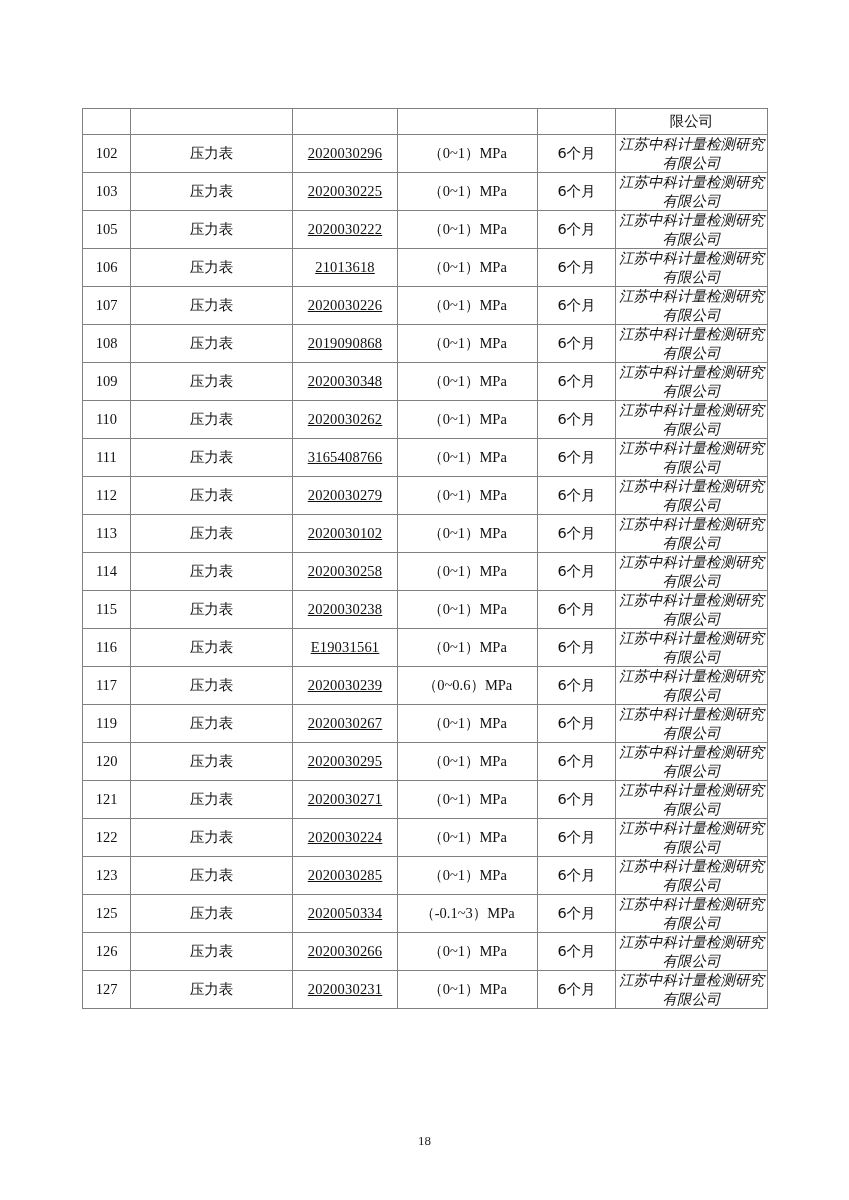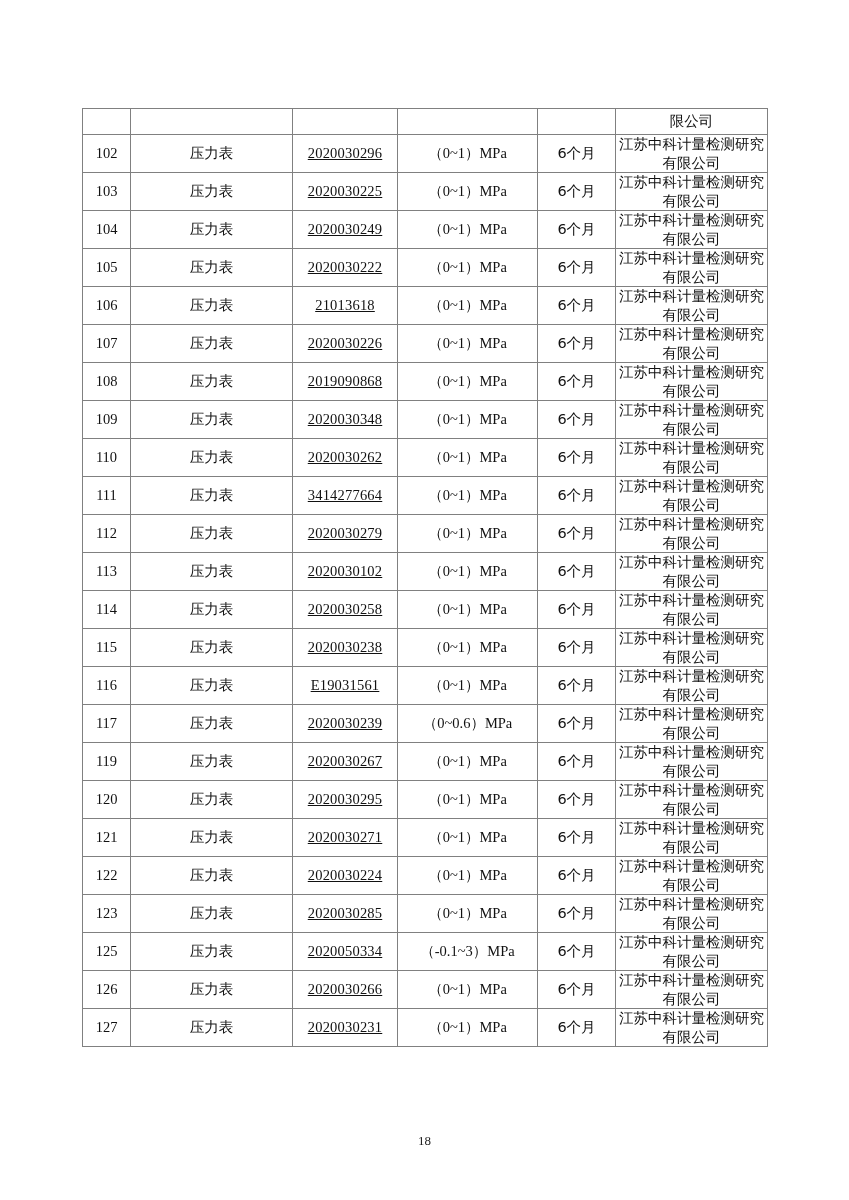--- a/index.html
+++ b/index.html
@@ -83,20 +83,21 @@
     font-family: "DejaVu Sans", "Liberation Sans", sans-serif;
     font-size: 13.5px;
   }
   .cell-org {
     font-family: "DejaVu Sans", "Liberation Sans", sans-serif;
     font-size: 13.5px;
     line-height: 1.3;
     padding: 1px 3px;
     text-align: center;
     word-break: break-all;
+    font-style: italic;
   }
   .cell-org-partial {
     font-family: "DejaVu Sans", "Liberation Sans", sans-serif;
     font-size: 13.5px;
     line-height: 1.3;
     text-align: center;
     vertical-align: middle;
   }
 
   .page-number {
@@ -145,28 +146,20 @@
           </tr>
           <tr class="row-normal">
             <td class="cell-no">103</td>
             <td class="cell-name">压力表</td>
             <td class="cell-serial">2020030225</td>
             <td class="cell-range">（0~1）MPa</td>
             <td class="cell-period">6个月</td>
             <td class="cell-org">江苏中科计量检测研究有限公司</td>
           </tr>
           <tr class="row-normal">
-            <td class="cell-no">104</td>
-            <td class="cell-name">压力表</td>
-            <td class="cell-serial">2020030249</td>
-            <td class="cell-range">（0~1）MPa</td>
-            <td class="cell-period">6个月</td>
-            <td class="cell-org">江苏中科计量检测研究有限公司</td>
-          </tr>
-          <tr class="row-normal">
             <td class="cell-no">105</td>
             <td class="cell-name">压力表</td>
             <td class="cell-serial">2020030222</td>
             <td class="cell-range">（0~1）MPa</td>
             <td class="cell-period">6个月</td>
             <td class="cell-org">江苏中科计量检测研究有限公司</td>
           </tr>
           <tr class="row-normal">
             <td class="cell-no">106</td>
             <td class="cell-name">压力表</td>
@@ -203,21 +196,21 @@
             <td class="cell-no">110</td>
             <td class="cell-name">压力表</td>
             <td class="cell-serial">2020030262</td>
             <td class="cell-range">（0~1）MPa</td>
             <td class="cell-period">6个月</td>
             <td class="cell-org">江苏中科计量检测研究有限公司</td>
           </tr>
           <tr class="row-normal">
             <td class="cell-no">111</td>
             <td class="cell-name">压力表</td>
-            <td class="cell-serial">3414277664</td>
+            <td class="cell-serial">3165408766</td>
             <td class="cell-range">（0~1）MPa</td>
             <td class="cell-period">6个月</td>
             <td class="cell-org">江苏中科计量检测研究有限公司</td>
           </tr>
           <tr class="row-normal">
             <td class="cell-no">112</td>
             <td class="cell-name">压力表</td>
             <td class="cell-serial">2020030279</td>
             <td class="cell-range">（0~1）MPa</td>
             <td class="cell-period">6个月</td>

